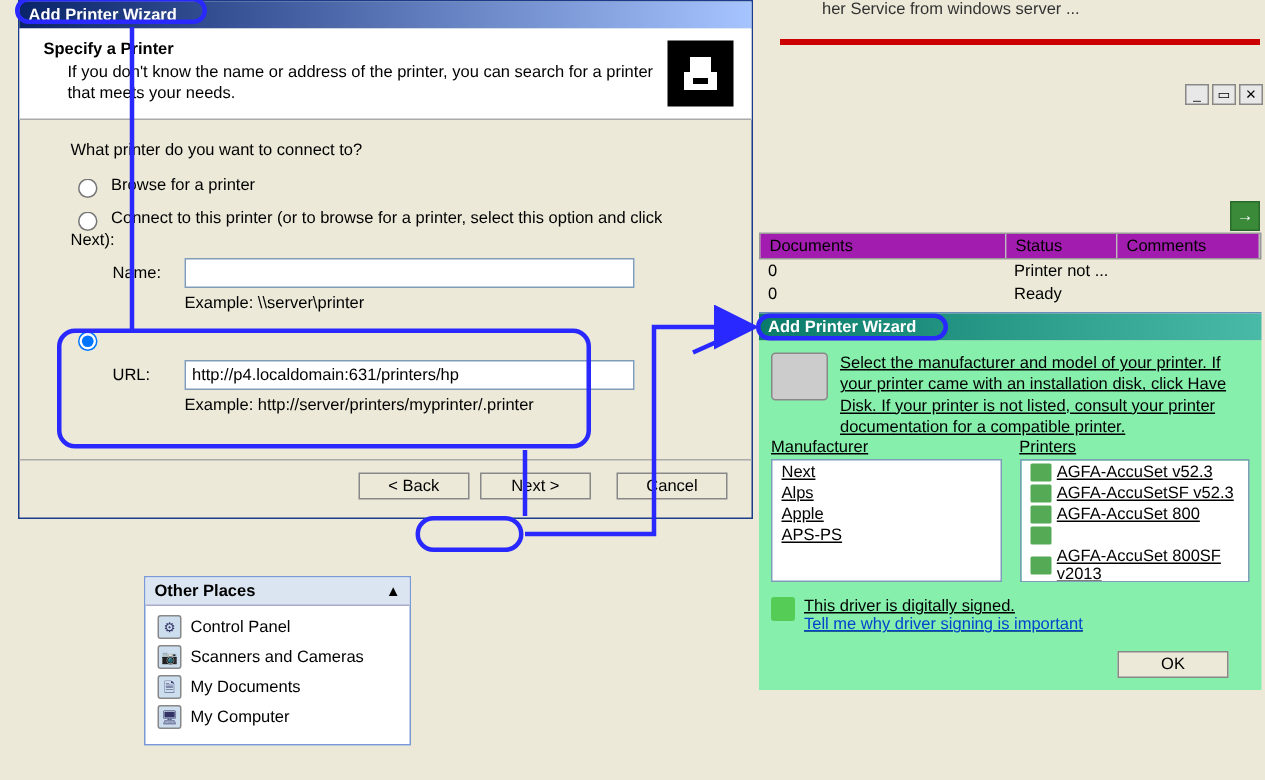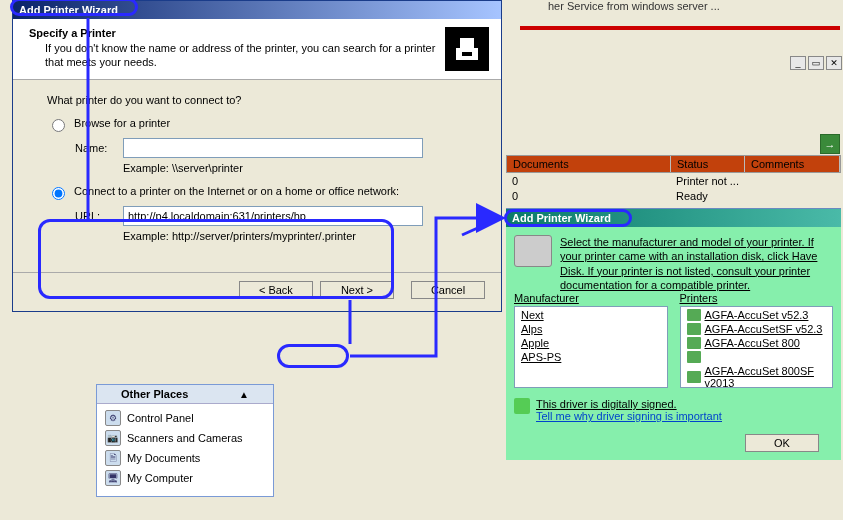--- a/index.html
+++ b/index.html
@@ -44,21 +44,21 @@
     background: #ece9d8; border: 1px solid #888; padding: 2px 0;
     width: 74px; margin-left: 4px; cursor: pointer; font-size: 11px;
   }
 
   
   .other-places {
     position: absolute; left: 96px; top: 384px; width: 178px;
     background: #fff; border: 1px solid #7a9ad6;
   }
   .op-header {
-    background: #dbe5f1; padding: 3px 24px; font-weight: bold;
+    background: #dbe5f1; padding: 3px 6px; font-weight: bold;
     display: flex; justify-content: space-between; align-items: center;
     border-bottom: 1px solid #aac;
   }
   .op-body { padding: 4px 8px 8px 8px; }
   .op-item { padding: 2px 0; display: flex; align-items: center; }
   .ico {
     width: 16px; height: 16px; display: inline-block; margin-right: 6px;
     border: 1px solid #888; background: #cde; border-radius: 2px;
     font-size: 9px; line-height: 14px; text-align: center; color: #336;
   }
@@ -81,21 +81,21 @@
   .go-btn {
     position: absolute; left: 820px; top: 134px; width: 20px; height: 20px;
     background: #3a8a3a; border: 1px solid #2a6a2a; color: #fff;
     text-align: center; line-height: 18px; cursor: pointer;
   }
   .column-headers {
     position: absolute; left: 506px; top: 155px; width: 335px;
     display: flex; border: 1px solid #999;
   }
   .column-headers div {
-    background: #c2410c; border-right: 1px solid #bbb; padding: 2px 6px;
+    background: #a21caf; border-right: 1px solid #bbb; padding: 2px 6px;
   }
   .col-doc { width: 164px; }
   .col-stat { width: 74px; }
   .col-comm { flex: 1; }
   .row-data {
     position: absolute; left: 506px; width: 335px; padding: 1px 6px;
     display: flex; font-size: 11px;
   }
   .row-data .c1 { width: 164px; }
   .row-data .c2 { width: 100px; }
@@ -193,29 +193,32 @@
     </div>
   </div>
   <div class="body">
     <div class="prompt">What printer do you want to connect to?</div>
 
     <div class="radio-row">
       <input type="radio" name="opt" style="">
       <span>Browse for a printer</span>
     </div>
 
+    <div class="radio-row">
+      <input type="radio" name="opt" style="">
+      <span>Connect to this printer (or to browse for a printer, select this option and click Next):</span>
+    </div>
     <div class="field-row">
       <label>Name:</label>
       <input type="text" value="" style="">
     </div>
     <div class="example">Example: \\server\printer</div>
 
     <div class="radio-row">
       <input type="radio" name="opt" checked="" style="">
-      <span>Connect to a printer on the Internet or on a home or office network:</span>
     </div>
     <div class="field-row">
       <label>URL:</label>
       <input type="text" value="http://p4.localdomain:631/printers/hp" style="">
     </div>
     <div class="example">Example: http://server/printers/myprinter/.printer</div>
   </div>
   <div class="button-row">
     <button class="btn">&lt; Back</button>
     <button class="btn">Next &gt;</button>

